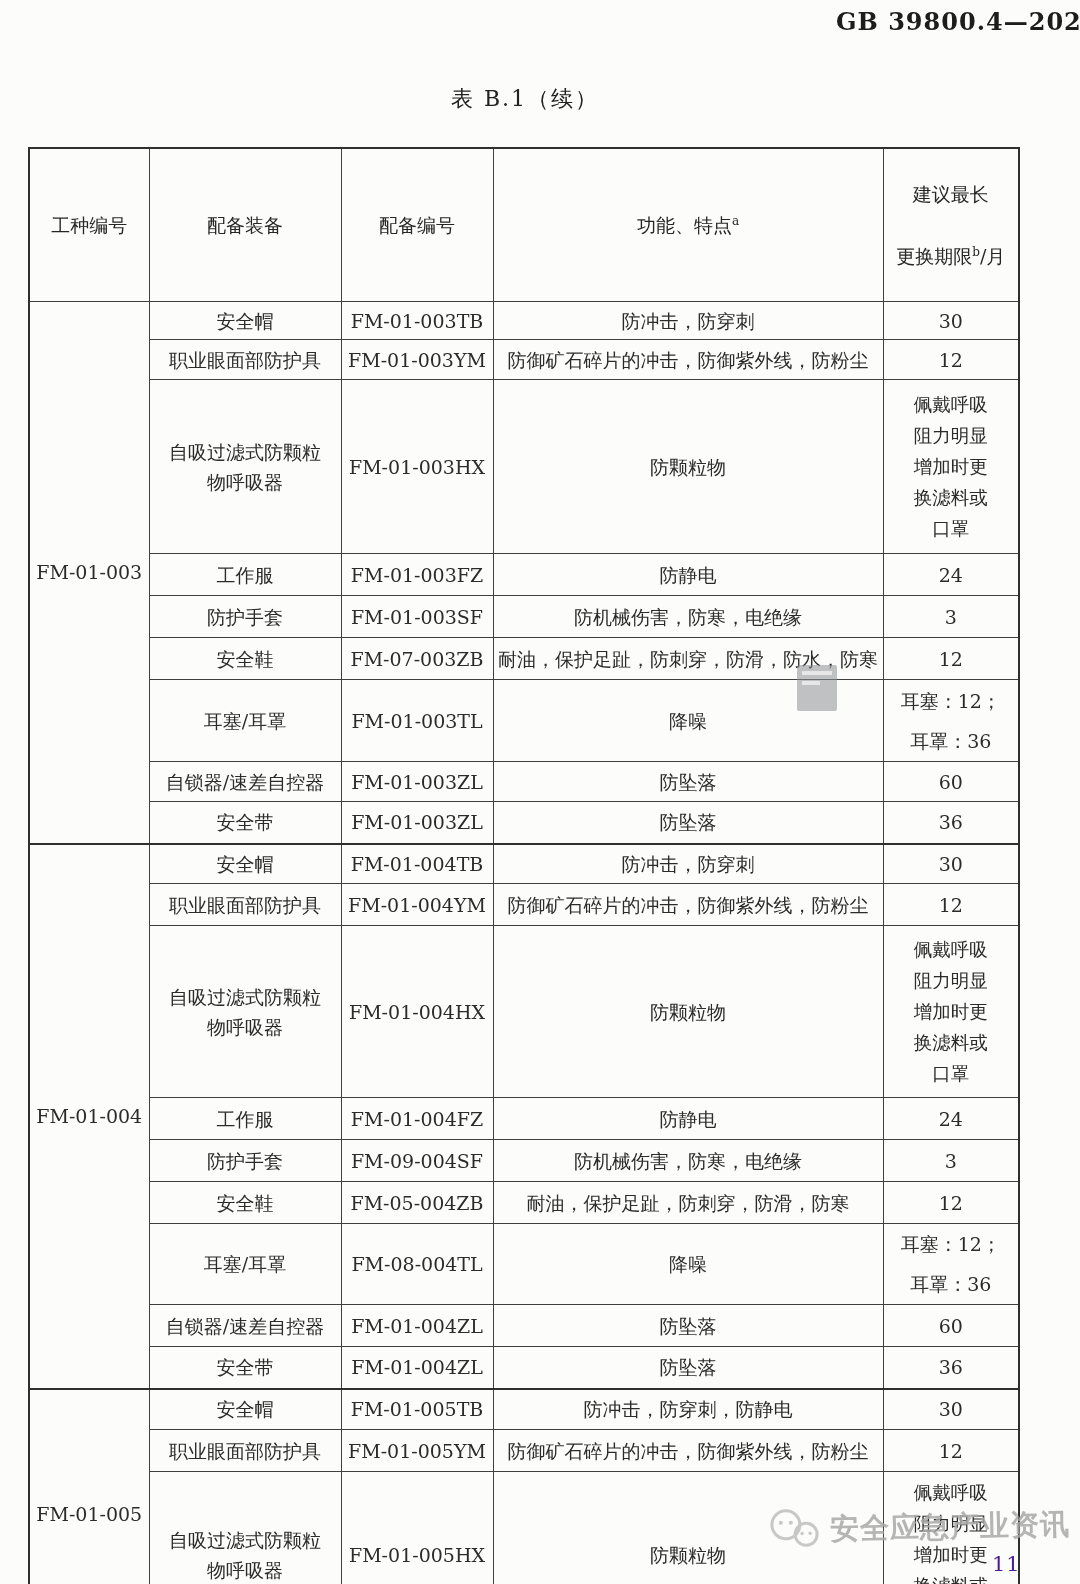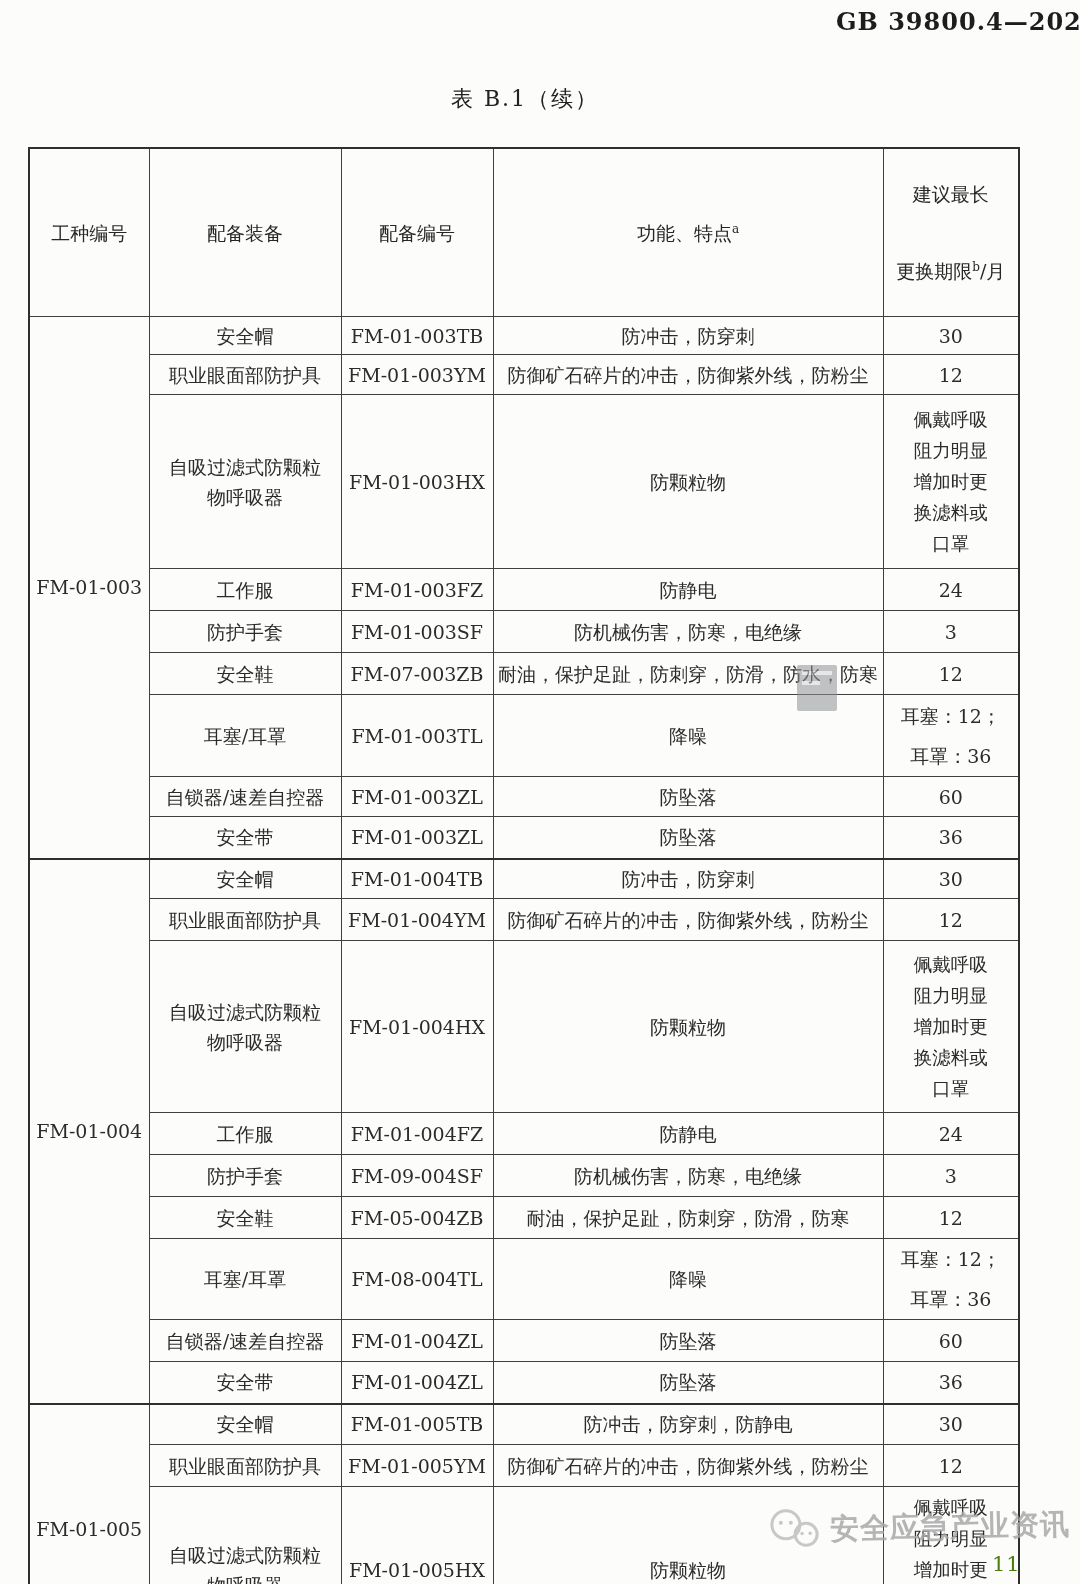--- a/index.html
+++ b/index.html
@@ -40,24 +40,24 @@
     overflow:hidden;
   }
   table.main{border:2.5px solid #2f2f2f;}
   tr.hdr th{font-size:19px;color:#262626;}
   tr.hdr{height:83px;}
   tr.group-start td{border-top:2px solid #2f2f2f;}
   td.c4{text-align:left;padding-left:13px;padding-right:6px;}
   td.c5.tall-period{line-height:31px;font-size:18.5px;}
   td.c5.tl-period{line-height:40px;}
   sup{font-size:12px;line-height:0;}
-  .h5l2{margin-top:17px;}
+  .h5l2{margin-top:2px;}
   .pageno{
     position:absolute;left:992px;top:1552px;
-    font-size:21px;color:#4d7c0f;letter-spacing:1px;
+    font-size:21px;color:#4c1d95;letter-spacing:1px;
   }
   
   .stamp{
     position:absolute;left:797px;top:665px;width:40px;height:46px;
     background:#8f9296;opacity:.55;border-radius:2px;z-index:5;
   }
   .stamp i{display:block;background:#e8e8e8;height:4px;margin:6px 5px 0 5px;opacity:.8;}
   .stamp i.b{width:18px;}
   
   .wm{

